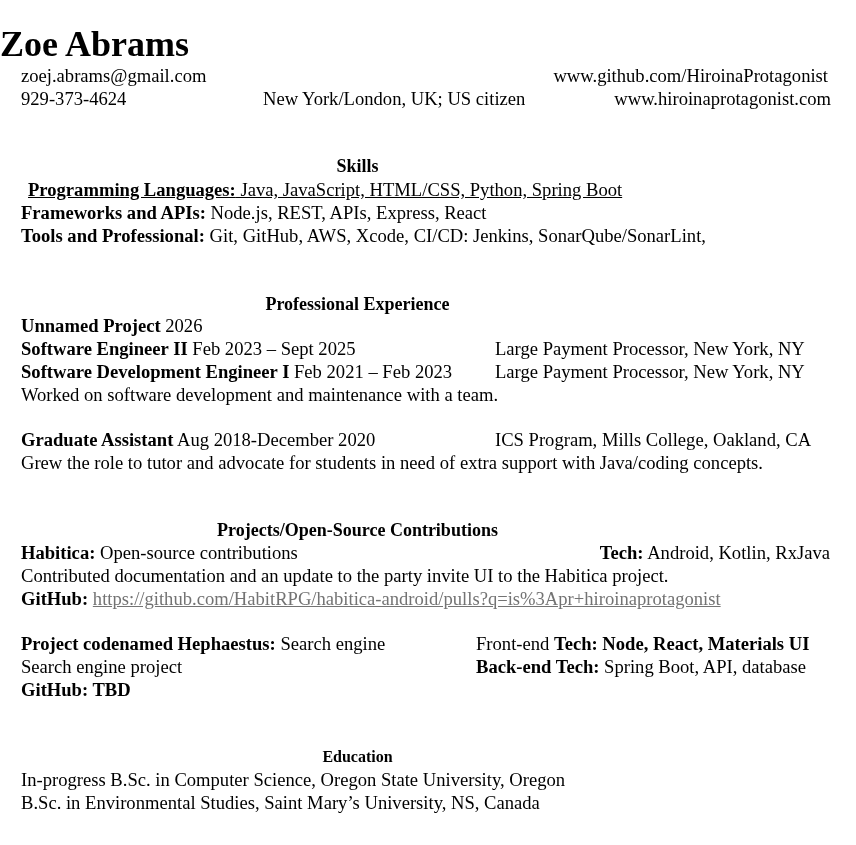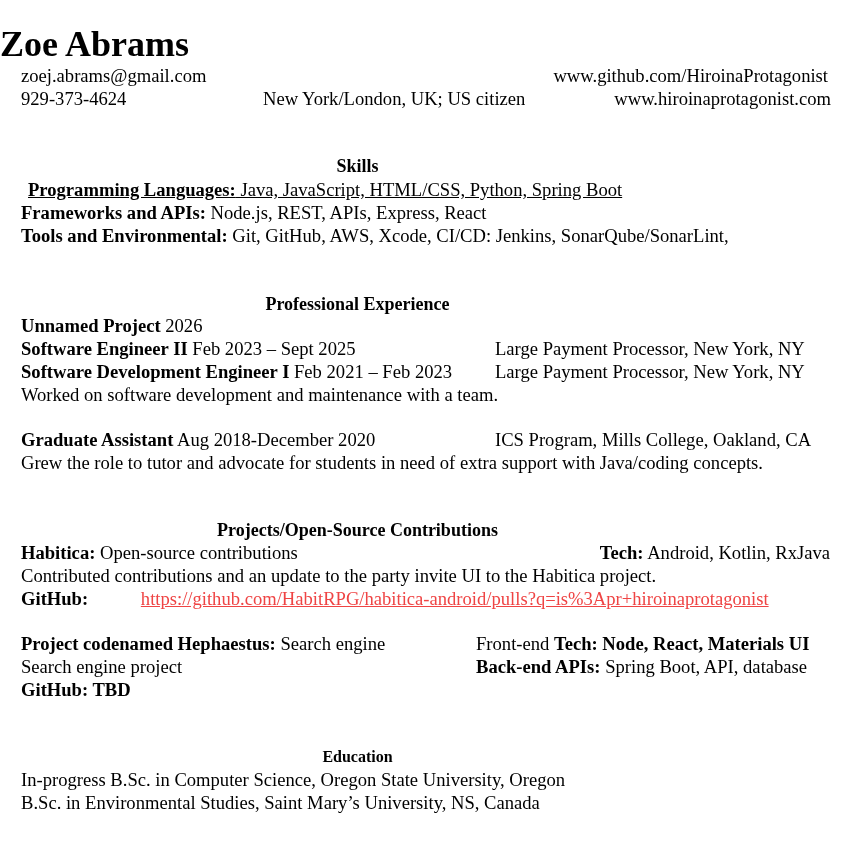--- a/index.html
+++ b/index.html
@@ -3,41 +3,41 @@
 <meta charset="utf-8">
 <style>
   html, body { margin:0; padding:0; background:#ffffff; }
   body { width:856px; height:845px; position:relative; overflow:hidden;
          font-family:"Liberation Serif", "DejaVu Serif", serif; color:#000; font-size:18.6px; }
   .abs { position:absolute; white-space:nowrap; line-height:1; }
   .b { font-weight:bold; }
   .title { font-size:36px; font-weight:bold; left:0; width:856px; text-align:left; top:26px; }
   .center { left:0; width:715px; text-align:center; }
   .r { text-align:right; }
-  a.link { color:#ef4444; text-decoration:underline;margin-left:48px; }
+  a.link { color:#737373; text-decoration:underline; }
 </style>
 </head>
 <body>
 
 <div class="abs title">Zoe Abrams</div>
 <div class="abs" style="left:21px;top:67px;">zoej.abrams@gmail.com</div>
 <div class="abs r" style="right:28px;top:67px;">www.github.com/HiroinaProtagonist</div>
 <div class="abs" style="left:21px;top:90px;">929-373-4624</div>
 <div class="abs" style="left:263px;top:90px;">New York/London, UK; US citizen</div>
 <div class="abs r" style="right:25px;top:90px;">www.hiroinaprotagonist.com</div>
 
 <div class="abs center b" style="top:157px;font-size:18px;">Skills</div>
 <div class="abs" style="left:28px;top:181px;text-decoration:underline;">
   <span class="b">Programming Languages:</span><span> Java, JavaScript, HTML/CSS, Python, Spring Boot</span>
 </div>
 <div class="abs" style="left:21px;top:204px;">
   <span class="b">Frameworks and APIs:</span><span> Node.js, REST, APIs, Express, React</span>
 </div>
 <div class="abs" style="left:21px;top:227px;">
-  <span class="b">Tools and Environmental:</span><span> Git, GitHub, AWS, Xcode, CI/CD: Jenkins, SonarQube/SonarLint,</span>
+  <span class="b">Tools and Professional:</span><span> Git, GitHub, AWS, Xcode, CI/CD: Jenkins, SonarQube/SonarLint,</span>
 </div>
 
 <div class="abs center b" style="top:295px;font-size:18px;">Professional Experience</div>
 <div class="abs" style="left:21px;top:317px;">
   <span class="b">Unnamed Project</span><span> 2026</span>
 </div>
 <div class="abs" style="left:21px;top:340px;">
   <span class="b">Software Engineer II</span><span> Feb 2023 – Sept 2025</span>
 </div>
 <div class="abs" style="left:495px;top:340px;">Large Payment Processor, New York, NY</div>
@@ -53,33 +53,33 @@
 <div class="abs" style="left:495px;top:431px;">ICS Program, Mills College, Oakland, CA</div>
 <div class="abs" style="left:21px;top:454px;">Grew the role to tutor and advocate for students in need of extra support with Java/coding concepts.</div>
 
 <div class="abs center b" style="top:521px;font-size:18px;">Projects/Open-Source Contributions</div>
 <div class="abs" style="left:21px;top:544px;">
   <span class="b">Habitica:</span><span> Open-source contributions</span>
 </div>
 <div class="abs r" style="right:26px;top:544px;">
   <span class="b">Tech:</span><span> Android, Kotlin, RxJava</span>
 </div>
-<div class="abs" style="left:21px;top:567px;">Contributed contributions and an update to the party invite UI to the Habitica project.</div>
+<div class="abs" style="left:21px;top:567px;">Contributed documentation and an update to the party invite UI to the Habitica project.</div>
 <div class="abs" style="left:21px;top:590px;">
   <span class="b">GitHub:</span>
   <a class="link">https://github.com/HabitRPG/habitica-android/pulls?q=is%3Apr+hiroinaprotagonist</a>
 </div>
 
 <div class="abs" style="left:21px;top:635px;">
   <span class="b">Project codenamed Hephaestus:</span><span> Search engine</span>
 </div>
 <div class="abs" style="left:476px;top:635px;">
   <span>Front-end </span><span class="b">Tech: Node, React, Materials UI</span>
 </div>
 <div class="abs" style="left:21px;top:658px;">Search engine project</div>
 <div class="abs" style="left:476px;top:658px;">
-  <span class="b">Back-end APIs:</span><span> Spring Boot, API, database</span>
+  <span class="b">Back-end Tech:</span><span> Spring Boot, API, database</span>
 </div>
 <div class="abs b" style="left:21px;top:681px;">GitHub: TBD</div>
 
 <div class="abs center b" style="top:749px;font-size:16px;">Education</div>
 <div class="abs" style="left:21px;top:771px;">In-progress B.Sc. in Computer Science, Oregon State University, Oregon</div>
 <div class="abs" style="left:21px;top:794px;">B.Sc. in Environmental Studies, Saint Mary’s University, NS, Canada</div>
 
 </body></html>

